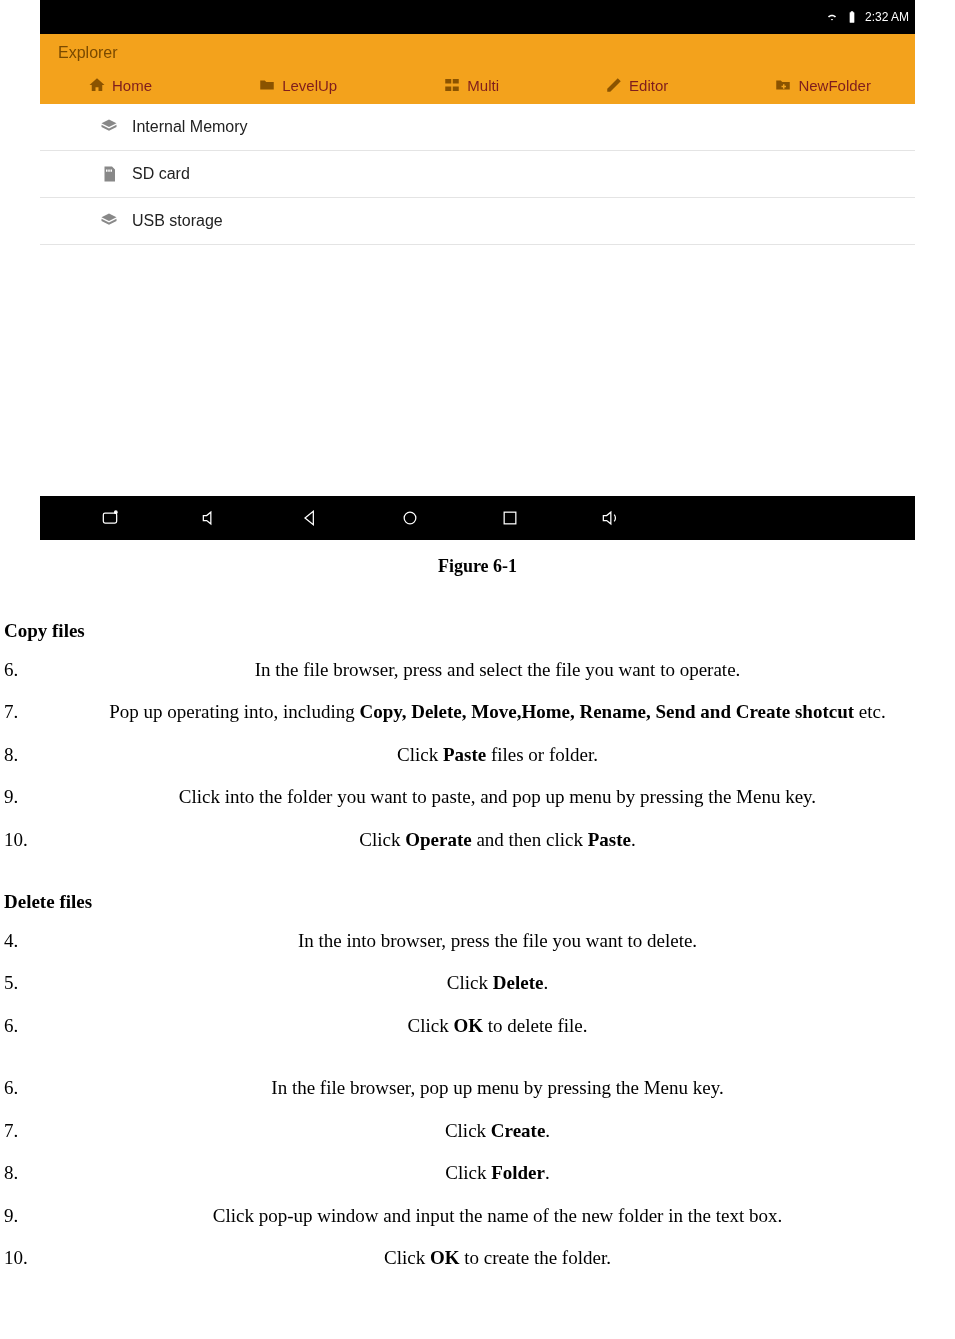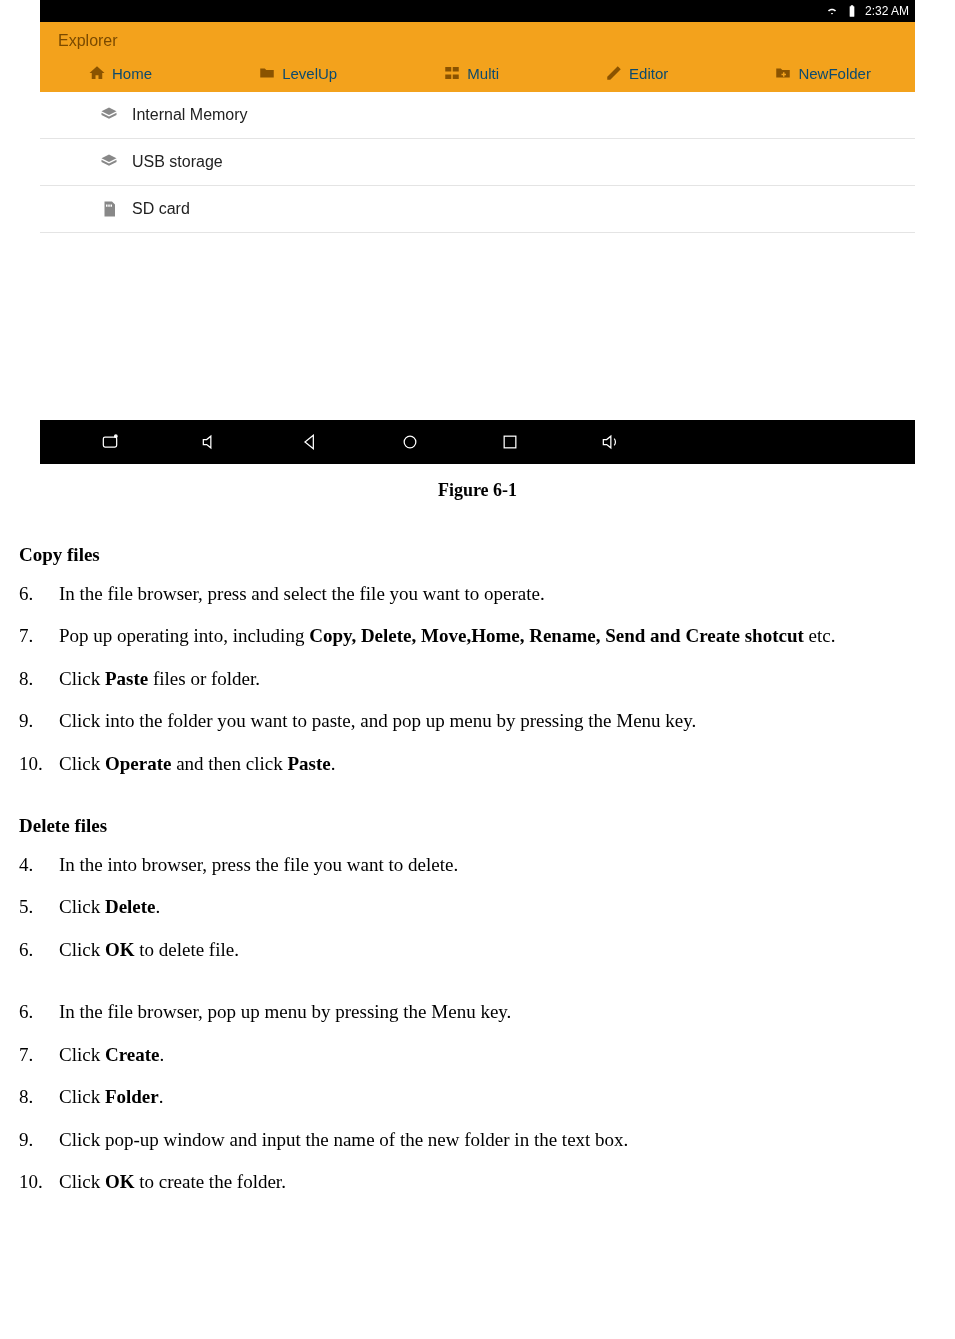--- a/index.html
+++ b/index.html
@@ -9,21 +9,21 @@
     width: 955px;
     color: #000;
   }
   .screenshot {
     margin: 0 40px 0 40px;
     border: none;
   }
   .statusbar {
     background: #000;
     color: #fff;
-    height: 22px;
+    height: 34px;
     display: flex;
     justify-content: flex-end;
     align-items: center;
     padding: 0 6px;
     font-family: Arial, sans-serif;
     font-size: 12px;
     gap: 6px;
   }
   .statusbar svg { width: 14px; height: 14px; }
   .appbar {
@@ -38,28 +38,28 @@
   }
   .toolbar {
     display: flex;
     justify-content: space-between;
     padding: 8px 30px 10px 30px;
   }
   .tool-item {
     display: flex;
     align-items: center;
     gap: 6px;
-    color: #0c4a6e;
+    color: #7f1d1d;
     font-size: 15px;
     justify-content: flex-end;
   }
   .tool-item svg { width: 18px; height: 18px; }
   .storage-area {
     background: #fff;
-    height: 328px;
+    height: 392px;
   }
   .storage-row {
     display: flex;
     align-items: center;
     gap: 14px;
     padding: 14px 0 14px 60px;
     border-bottom: 1px solid #e4e4e4;
     font-family: Arial, sans-serif;
     font-size: 16px;
     color: #222;
@@ -77,40 +77,41 @@
   .caption {
     text-align: center;
     font-weight: bold;
     font-size: 18px;
     margin: 16px 0 40px 0;
     font-family: Liberation Serif, serif;
   }
   .doc {
     font-size: 19px;
     line-height: 1.5;
-    padding: 0 19px;
+    padding: 0 4px;
   }
   .section-title {
     font-weight: bold;
     margin-bottom: 10px;
   }
   ol.steps {
     list-style: none;
     margin-bottom: 34px;
   }
   ol.steps li {
     display: flex;
     margin-bottom: 14px;
   }
   ol.steps .num {
     width: 40px;
     flex-shrink: 0;
   }
   ol.steps .txt {
     flex: 1;
+    text-align: center;
   }
   .bold { font-weight: bold; }
 </style>
 </head>
 <body>
 
 <div class="screenshot">
 
   <div class="statusbar">
     <svg viewBox="0 0 24 24" fill="#fff">
@@ -160,30 +161,30 @@
 
   <div class="storage-area">
     <div class="storage-row">
       <svg viewBox="0 0 24 24" fill="#888">
           <path d="M12 2l10 5-10 5L2 7l10-5zm0 12l10-5v3l-10 5-10-5v-3l10 5z"></path>
         </svg>
       <span>Internal Memory</span>
     </div>
     <div class="storage-row">
       <svg viewBox="0 0 24 24" fill="#888">
+          <path d="M6 2h10l4 4v16H6V2zm2 4v3h2V6H8zm3 0v3h2V6h-2zm3 0v3h2V6h-2z"></path>
+        </svg>
+      <span>SD card</span>
+    </div>
+    <div class="storage-row">
+      <svg viewBox="0 0 24 24" fill="#888">
           <path d="M12 2l10 5-10 5L2 7l10-5zm0 12l10-5v3l-10 5-10-5v-3l10 5z"></path>
         </svg>
       <span>USB storage</span>
     </div>
-    <div class="storage-row">
-      <svg viewBox="0 0 24 24" fill="#888">
-          <path d="M6 2h10l4 4v16H6V2zm2 4v3h2V6H8zm3 0v3h2V6h-2zm3 0v3h2V6h-2z"></path>
-        </svg>
-      <span>SD card</span>
-    </div>
   </div>
 
   <div class="navbar">
     <svg viewBox="0 0 24 24" fill="none" stroke="#fff" stroke-width="1.5">
         <rect x="4" y="6" width="16" height="12" rx="2"></rect>
         <circle cx="19" cy="5" r="1.5" fill="#fff"></circle>
       </svg>
     <svg viewBox="0 0 24 24" fill="none" stroke="#fff" stroke-width="1.5">
         <path d="M4 9v6h4l5 4V5L8 9H4z"></path>
       </svg>

